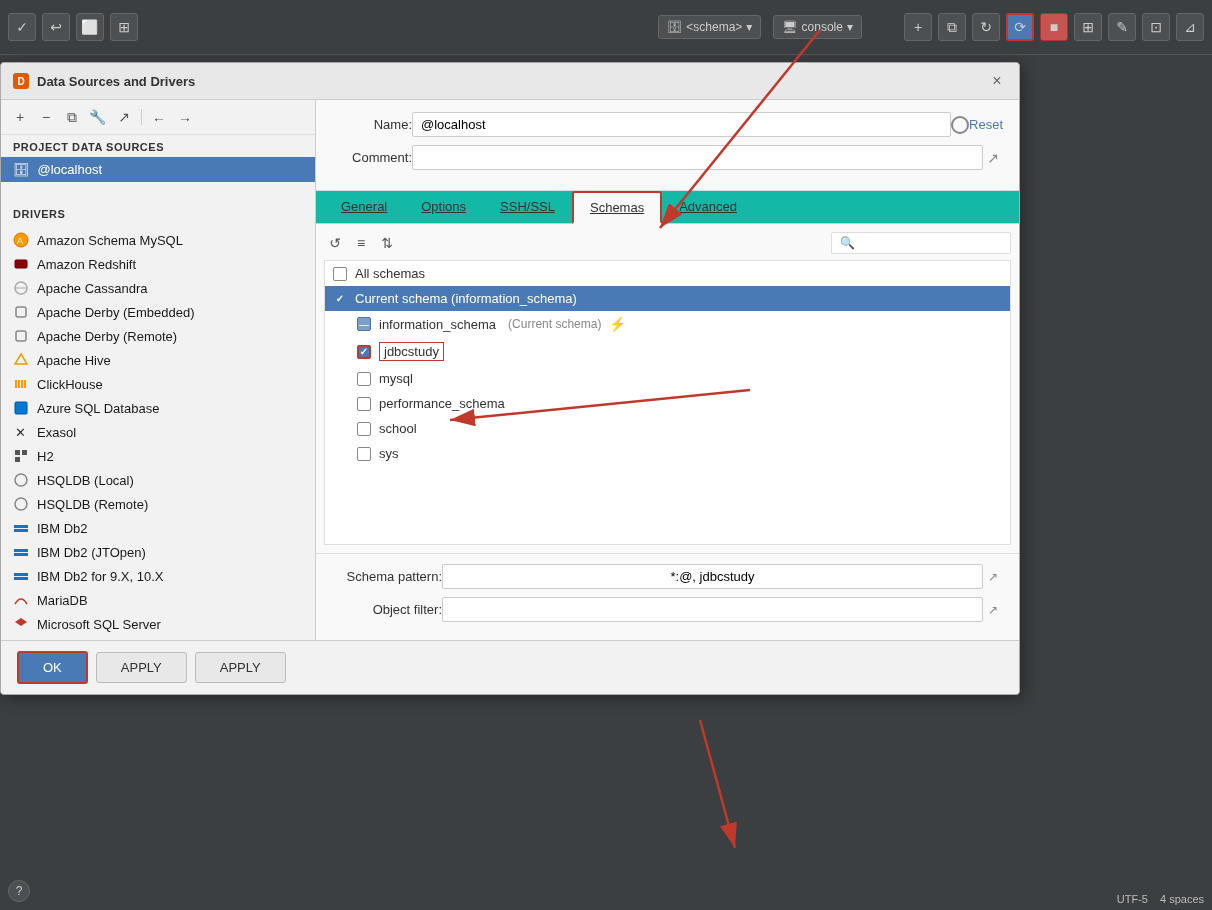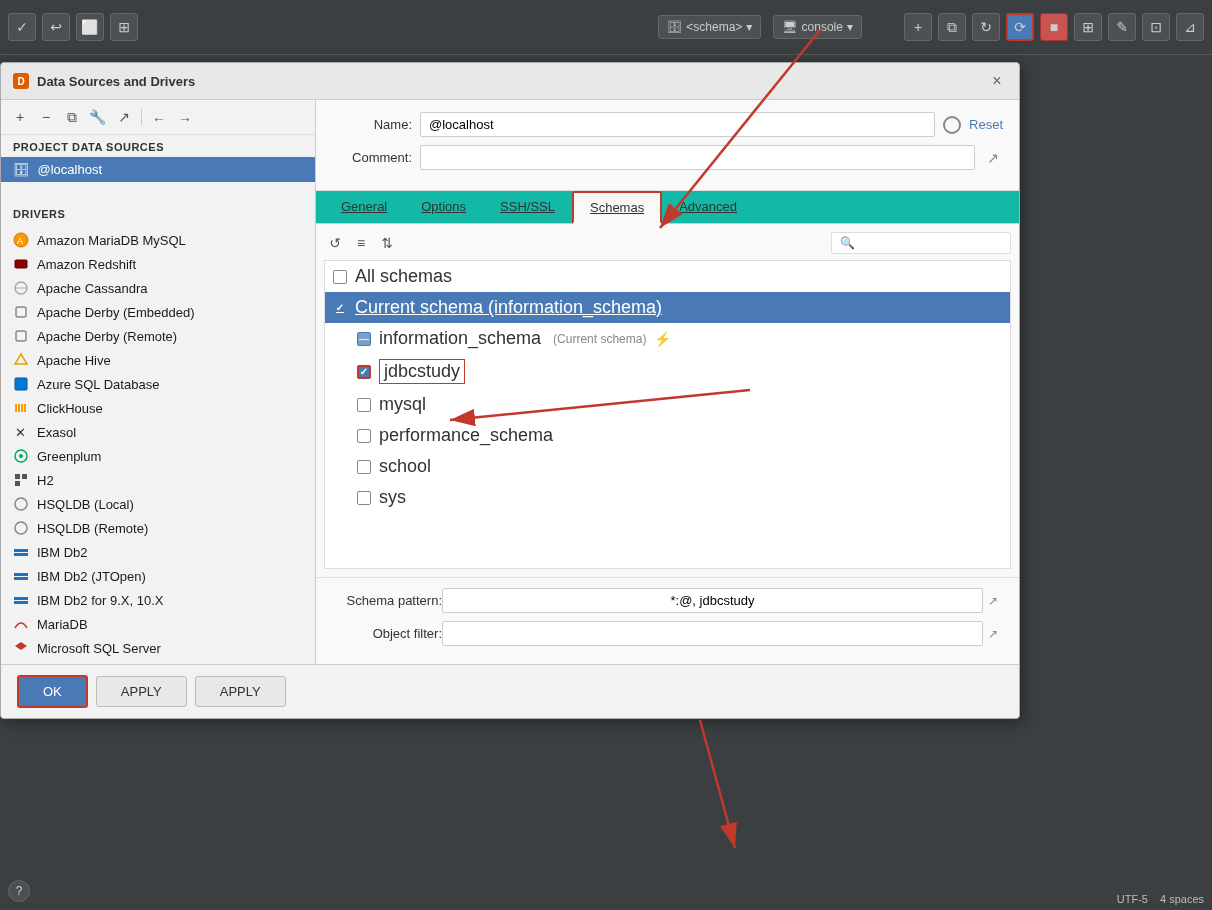--- a/index.html
+++ b/index.html
@@ -193,21 +193,20 @@
     .config-header {
       padding: 12px 16px;
       border-bottom: 1px solid #ddd;
       background: #f9f9f9;
     }
 
     .config-row {
       display: flex;
       align-items: center;
       margin-bottom: 8px;
-      gap: 8px;
     }
     .config-label {
       width: 80px;
       font-size: 13px;
       color: #333;
       text-align: right;
       flex-shrink: 0;
     }
     .config-input {
       flex: 1;
@@ -316,21 +315,20 @@
       display: flex;
       align-items: center;
       padding: 5px 8px;
       gap: 8px;
       cursor: pointer;
       font-size: 13px;
     }
     .schema-item.selected {
       background: #4a7ab5;
       color: white;
-      text-decoration: underline;
     }
     .schema-item.sub {
       padding-left: 32px;
     }
 
     .checkbox {
       width: 14px; height: 14px;
       border: 1px solid #888;
       background: white;
       display: flex; align-items: center; justify-content: center;
@@ -353,21 +351,21 @@
     }
     .checkbox.partial::after {
       content: '—';
       color: white;
       font-size: 10px;
     }
     .checkbox-highlighted {
       border: 2px solid #c0392b;
     }
 
-    .schema-label { font-size: 18px; }
+    .schema-label { font-size: 13px; }
     .schema-sublabel {
       color: #888;
       font-size: 12px;
       margin-left: 4px;
     }
     .lightning {
       color: #e8a000;
       font-size: 14px;
     }
 
@@ -551,21 +549,21 @@
       <div class="section-header">Drivers</div>
       <div class="drivers-list">
 
         <div class="driver-item">
           <div class="driver-icon">
             <svg width="16" height="16" viewBox="0 0 16 16">
                 <circle cx="8" cy="8" r="7" fill="#f90" stroke="#c70" stroke-width="1"></circle>
                 <text x="4" y="12" font-size="9" fill="white">A</text>
               </svg>
           </div>
-          <span>Amazon MariaDB MySQL</span>
+          <span>Amazon Schema MySQL</span>
         </div>
 
         <div class="driver-item">
           <div class="driver-icon">
             <svg width="16" height="16" viewBox="0 0 16 16">
                 <rect x="2" y="4" width="12" height="8" rx="1" fill="#8b0000" stroke="#600" stroke-width="1"></rect>
               </svg>
           </div>
           <span>Amazon Redshift</span>
         </div>
@@ -598,61 +596,52 @@
           <span>Apache Derby (Remote)</span>
         </div>
 
         <div class="driver-item">
           <div class="driver-icon">
             <svg width="16" height="16" viewBox="0 0 16 16">
                 <polygon points="8,2 14,12 2,12" fill="none" stroke="#e8a000" stroke-width="1.5"></polygon>
               </svg>
           </div>
           <span>Apache Hive</span>
-        </div>
-
-        <div class="driver-item">
-          <div class="driver-icon">
-            <svg width="16" height="16" viewBox="0 0 16 16">
-                <rect x="2" y="2" width="12" height="12" rx="1" fill="#0078d4" stroke="#005a9e" stroke-width="1"></rect>
-              </svg>
-          </div>
-          <span>Azure SQL Database</span>
         </div>
 
         <div class="driver-item">
           <div class="driver-icon">
             <svg width="16" height="16" viewBox="0 0 16 16">
                 <rect x="2" y="4" width="2" height="8" fill="#f90"></rect>
                 <rect x="5" y="4" width="2" height="8" fill="#f90"></rect>
                 <rect x="8" y="4" width="2" height="8" fill="#f90"></rect>
                 <rect x="11" y="4" width="2" height="8" fill="#f90"></rect>
               </svg>
           </div>
           <span>ClickHouse</span>
         </div>
 
         <div class="driver-item">
           <div class="driver-icon">
             <svg width="16" height="16" viewBox="0 0 16 16">
+                <rect x="2" y="2" width="12" height="12" rx="1" fill="#0078d4" stroke="#005a9e" stroke-width="1"></rect>
+              </svg>
+          </div>
+          <span>Azure SQL Database</span>
+        </div>
+
+        <div class="driver-item">
+          <div class="driver-icon">
+            <svg width="16" height="16" viewBox="0 0 16 16">
                 <text x="2" y="13" font-size="13" fill="#333">✕</text>
               </svg>
           </div>
           <span>Exasol</span>
         </div>
 
-        <div class="driver-item">
-          <div class="driver-icon">
-            <svg width="16" height="16" viewBox="0 0 16 16">
-                <circle cx="8" cy="8" r="6" fill="none" stroke="#00aa55" stroke-width="1.5"></circle>
-                <circle cx="8" cy="8" r="2" fill="#00aa55"></circle>
-              </svg>
-          </div>
-          <span>Greenplum</span>
-        </div>
 
         <div class="driver-item">
           <div class="driver-icon">
             <svg width="16" height="16" viewBox="0 0 16 16">
                 <rect x="2" y="2" width="5" height="5" fill="#555"></rect>
                 <rect x="2" y="9" width="5" height="5" fill="#555"></rect>
                 <rect x="9" y="2" width="5" height="5" fill="#555"></rect>
               </svg>
           </div>
           <span>H2</span>

